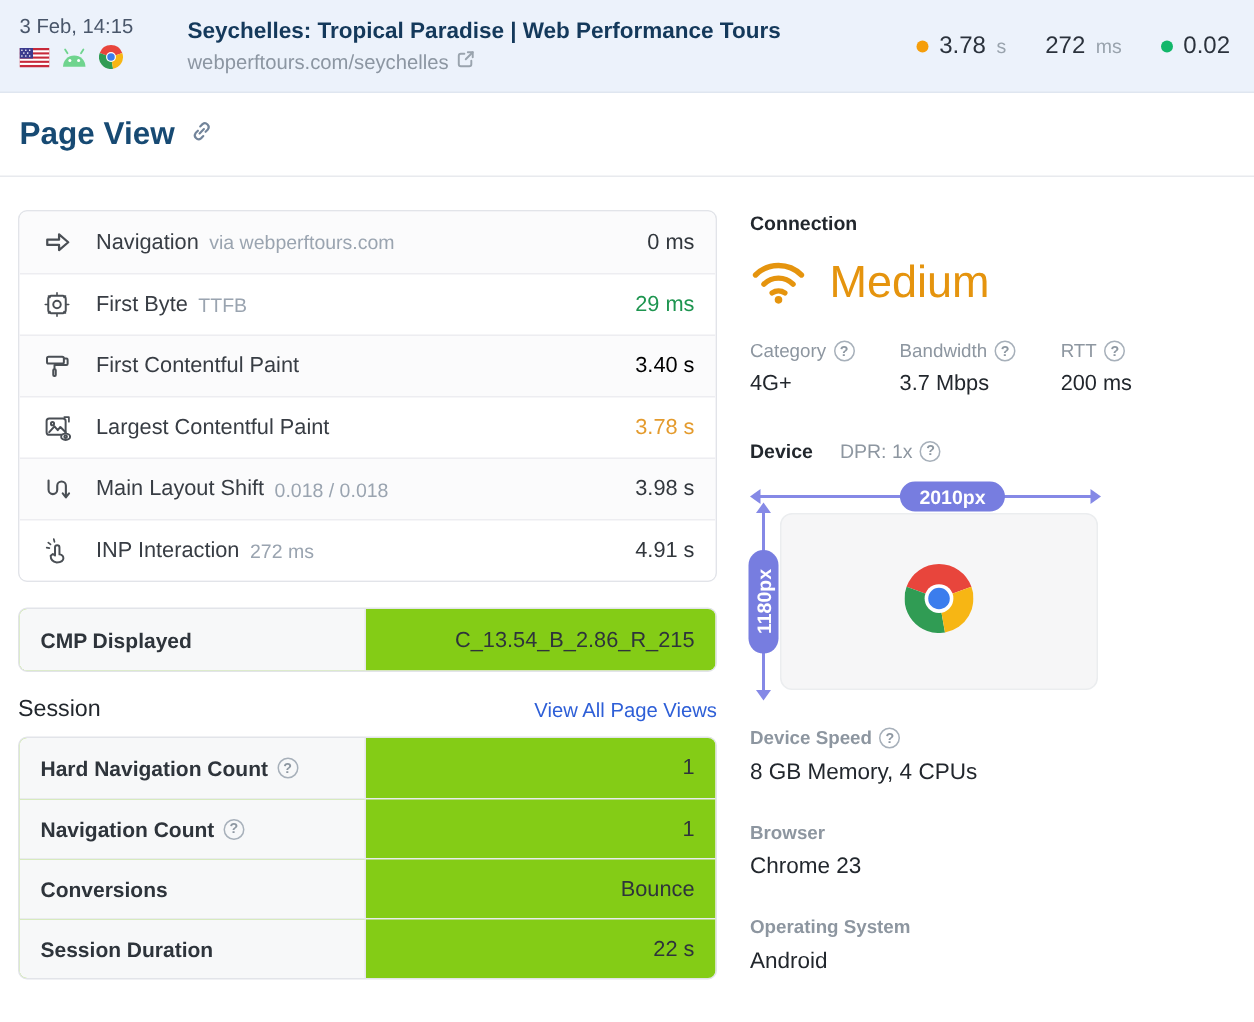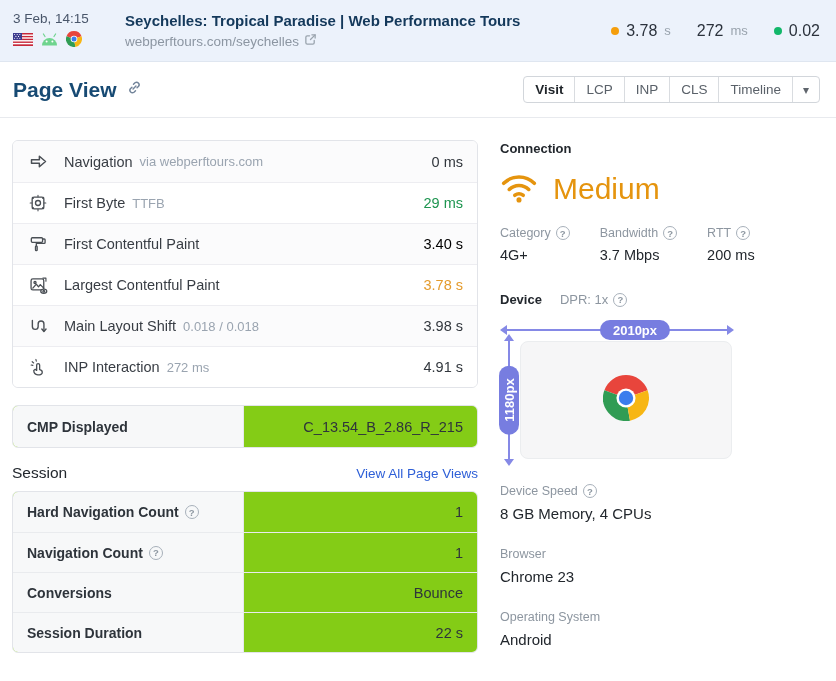--- a/index.html
+++ b/index.html
@@ -79,21 +79,21 @@
   .h-arrow::before { content:""; position:absolute; left:-2px; top:-4px; border:5px solid transparent; border-right:7px solid #8589e6; border-left:none; }
   .h-arrow::after { content:""; position:absolute; right:-2px; top:-4px; border:5px solid transparent; border-left:7px solid #8589e6; border-right:none; }
   .pill { background:#777de0; color:#fff; font-size:13px; font-weight:bold; padding:2.5px 13px; border-radius:11px; white-space:nowrap; }
   .h-pill { position:absolute; top:10px; left:135px; transform:translate(-50%,-50%); }
   .v-arrow { position:absolute; left:8px; top:16px; width:2px; height:128px; background:#8589e6; }
   .v-arrow::before { content:""; position:absolute; top:-2px; left:-4px; border:5px solid transparent; border-bottom:7px solid #8589e6; border-top:none; }
   .v-arrow::after { content:""; position:absolute; bottom:-2px; left:-4px; border:5px solid transparent; border-top:7px solid #8589e6; border-bottom:none; }
   .v-pill { position:absolute; left:9px; top:80px; transform:translate(-50%,-50%) rotate(-90deg); }
   .screen { width:212px; height:118px; background:#f6f6f7; border:1px solid #ebedef; border-radius:8px; display:flex; align-items:center; justify-content:center; }
 
-  .info-label { margin-top:25px; font-size:12.5px; color:#8d96a0; font-weight:400; display:flex; gap:5px; align-items:center; }
+  .info-label { margin-top:25px; font-size:12.5px; color:#8d96a0; font-weight:700; display:flex; gap:5px; align-items:center; }
   .info-value { margin-top:7px; font-size:15px; color:#22272d; }
 </style>
 </head>
 <body>
 
 <div class="hdr">
   <div class="hdr-left">
     <div class="hdr-date">3 Feb, 14:15</div>
     <div class="hdr-icons">
       <span>
@@ -173,28 +173,20 @@
   <div class="pv-left">
     <span class="pv-title">Page View</span>
     <span>
       <svg width="17" height="17" viewBox="0 0 20 20" fill="none" stroke="#72849a" stroke-width="1.7" stroke-linecap="round" stroke-linejoin="round">
           <path d="M8.3 11.7l3.4-3.4"></path>
           <path d="M7 9.6 5.2 11.4a3 3 0 0 0 4.2 4.2l1.8-1.8"></path>
           <path d="M13 10.4l1.8-1.8a3 3 0 0 0-4.2-4.2L8.8 6.2"></path>
         </svg>
     </span>
   </div>
-  <div class="tabs">
-    <div class="tab active">Visit</div>
-    <div class="tab">LCP</div>
-    <div class="tab">INP</div>
-    <div class="tab">CLS</div>
-    <div class="tab">Timeline</div>
-    <div class="tab-caret"></div>
-  </div>
 </div>
 
 <div class="content">
 
   <div class="left-col">
 
     <div class="wf-table">
 
       <div class="wf-row">
         <span class="wf-icon">

